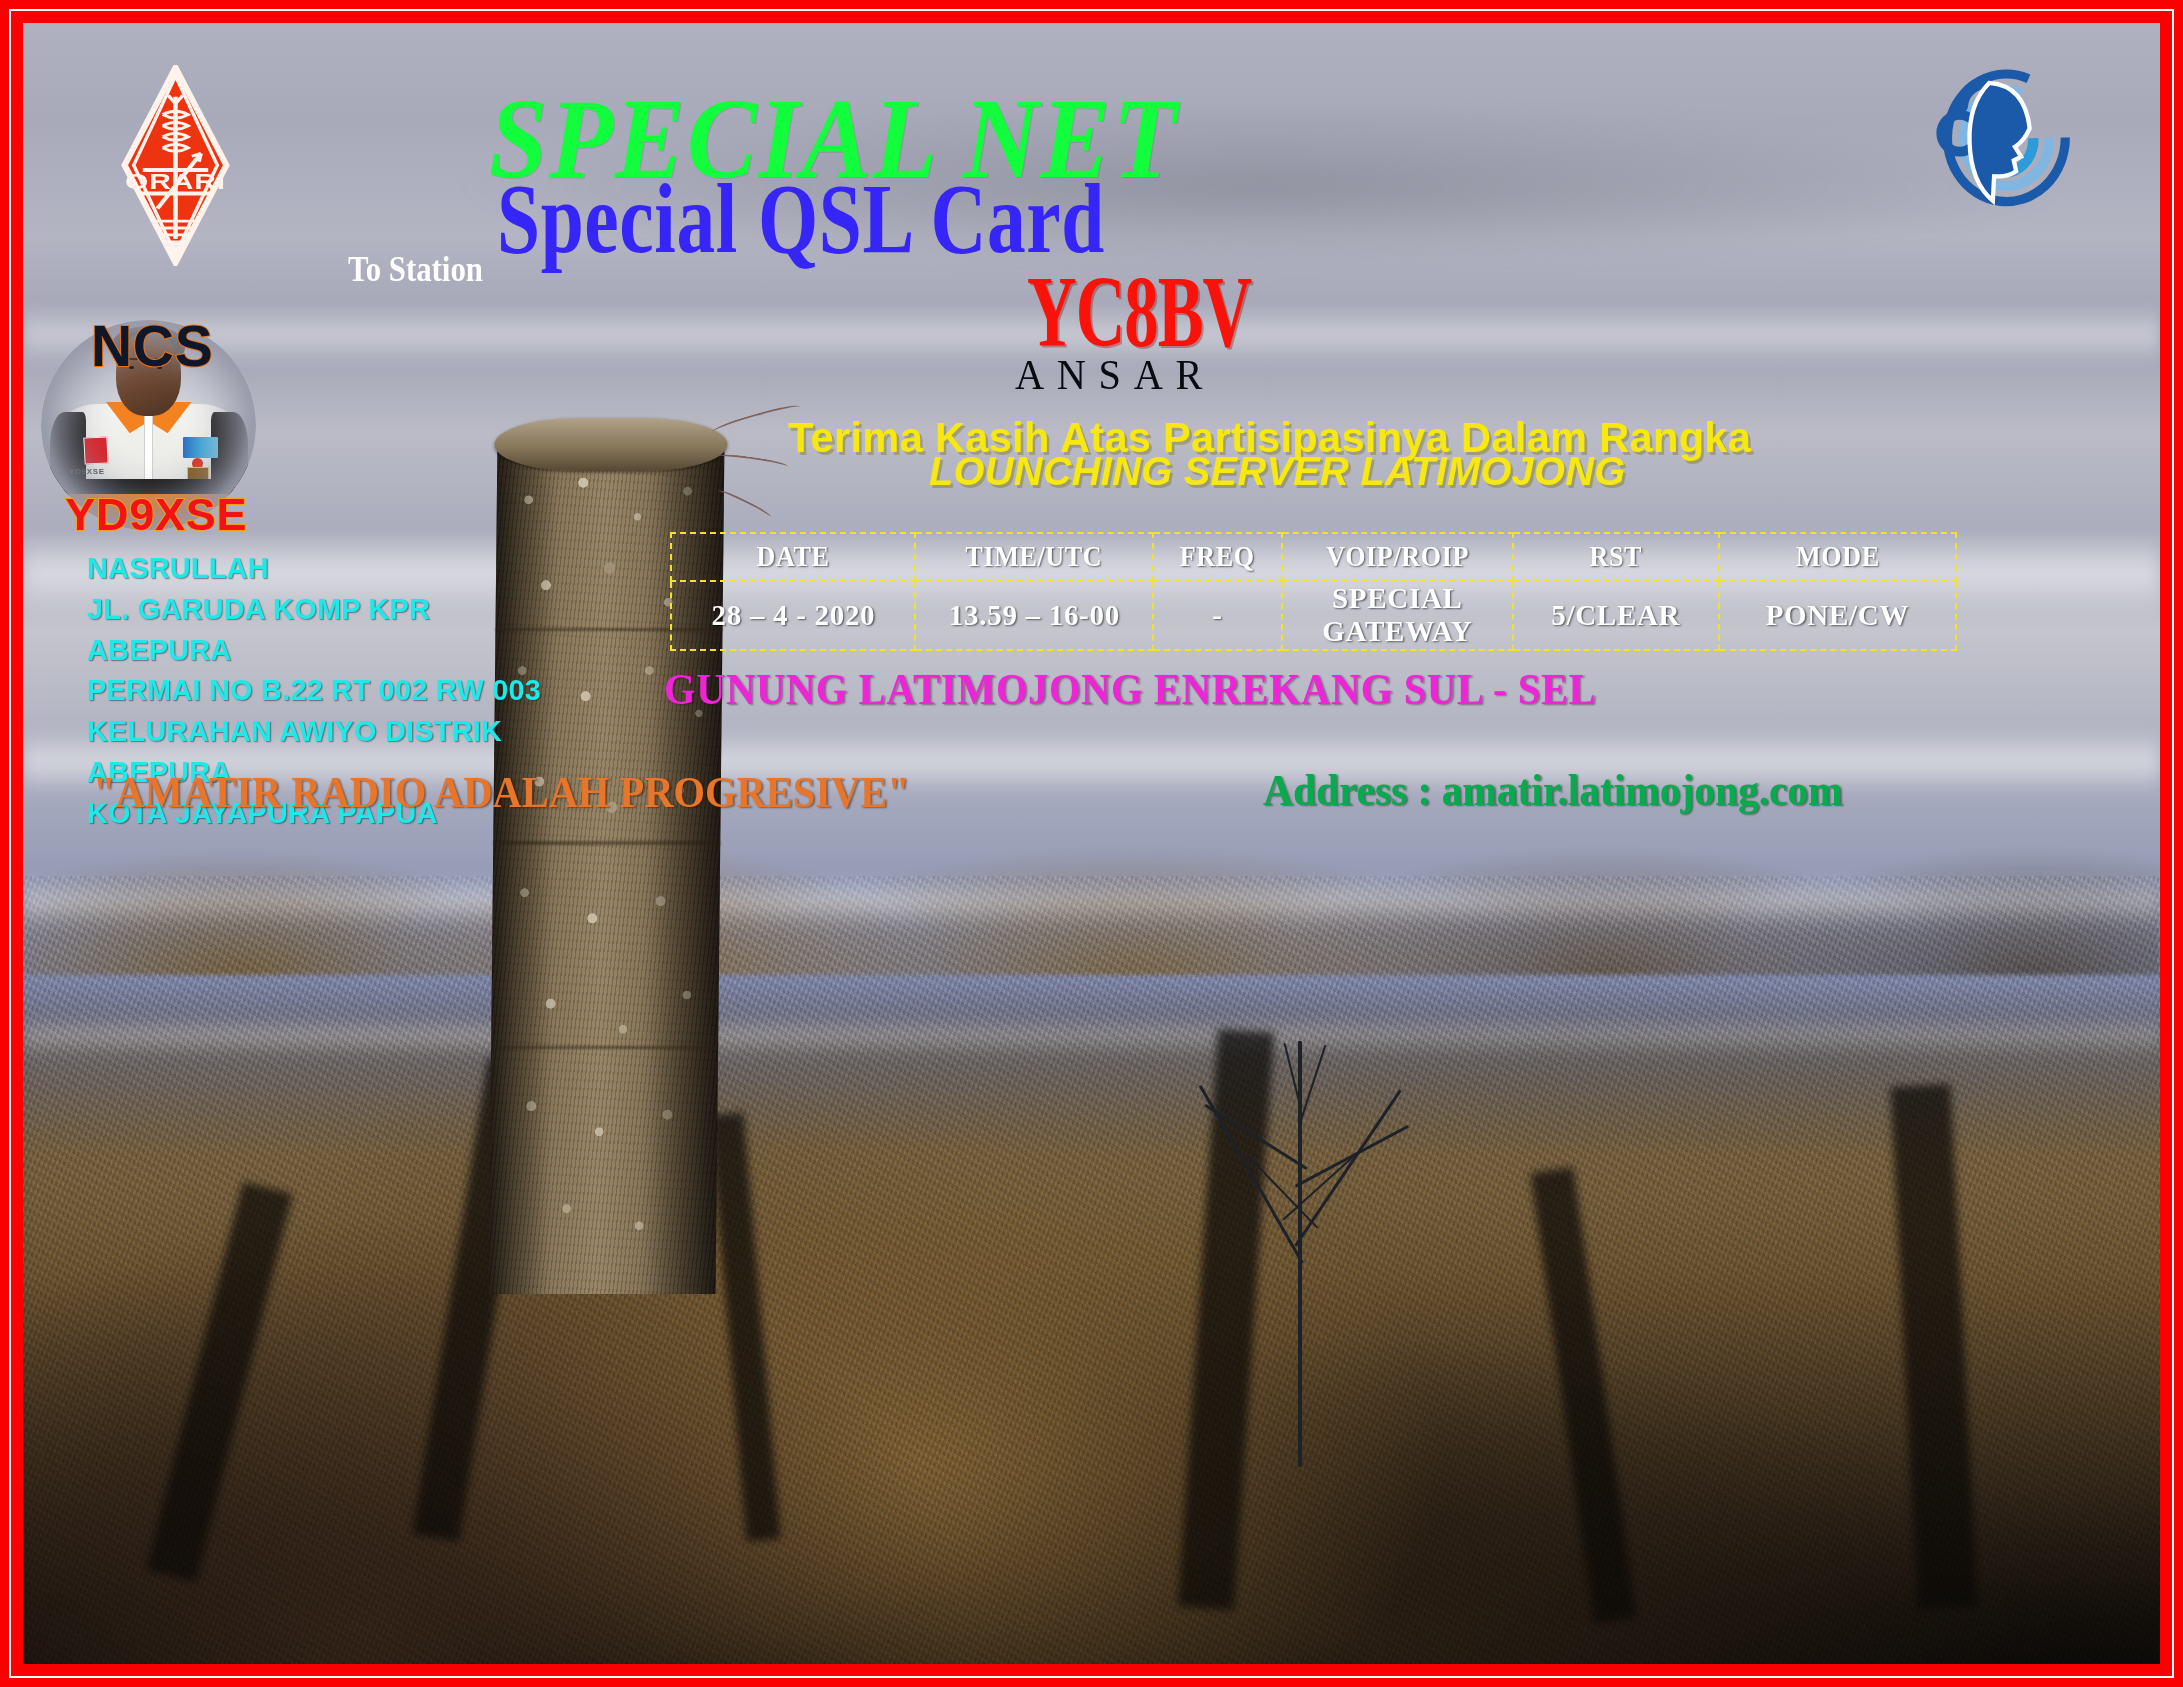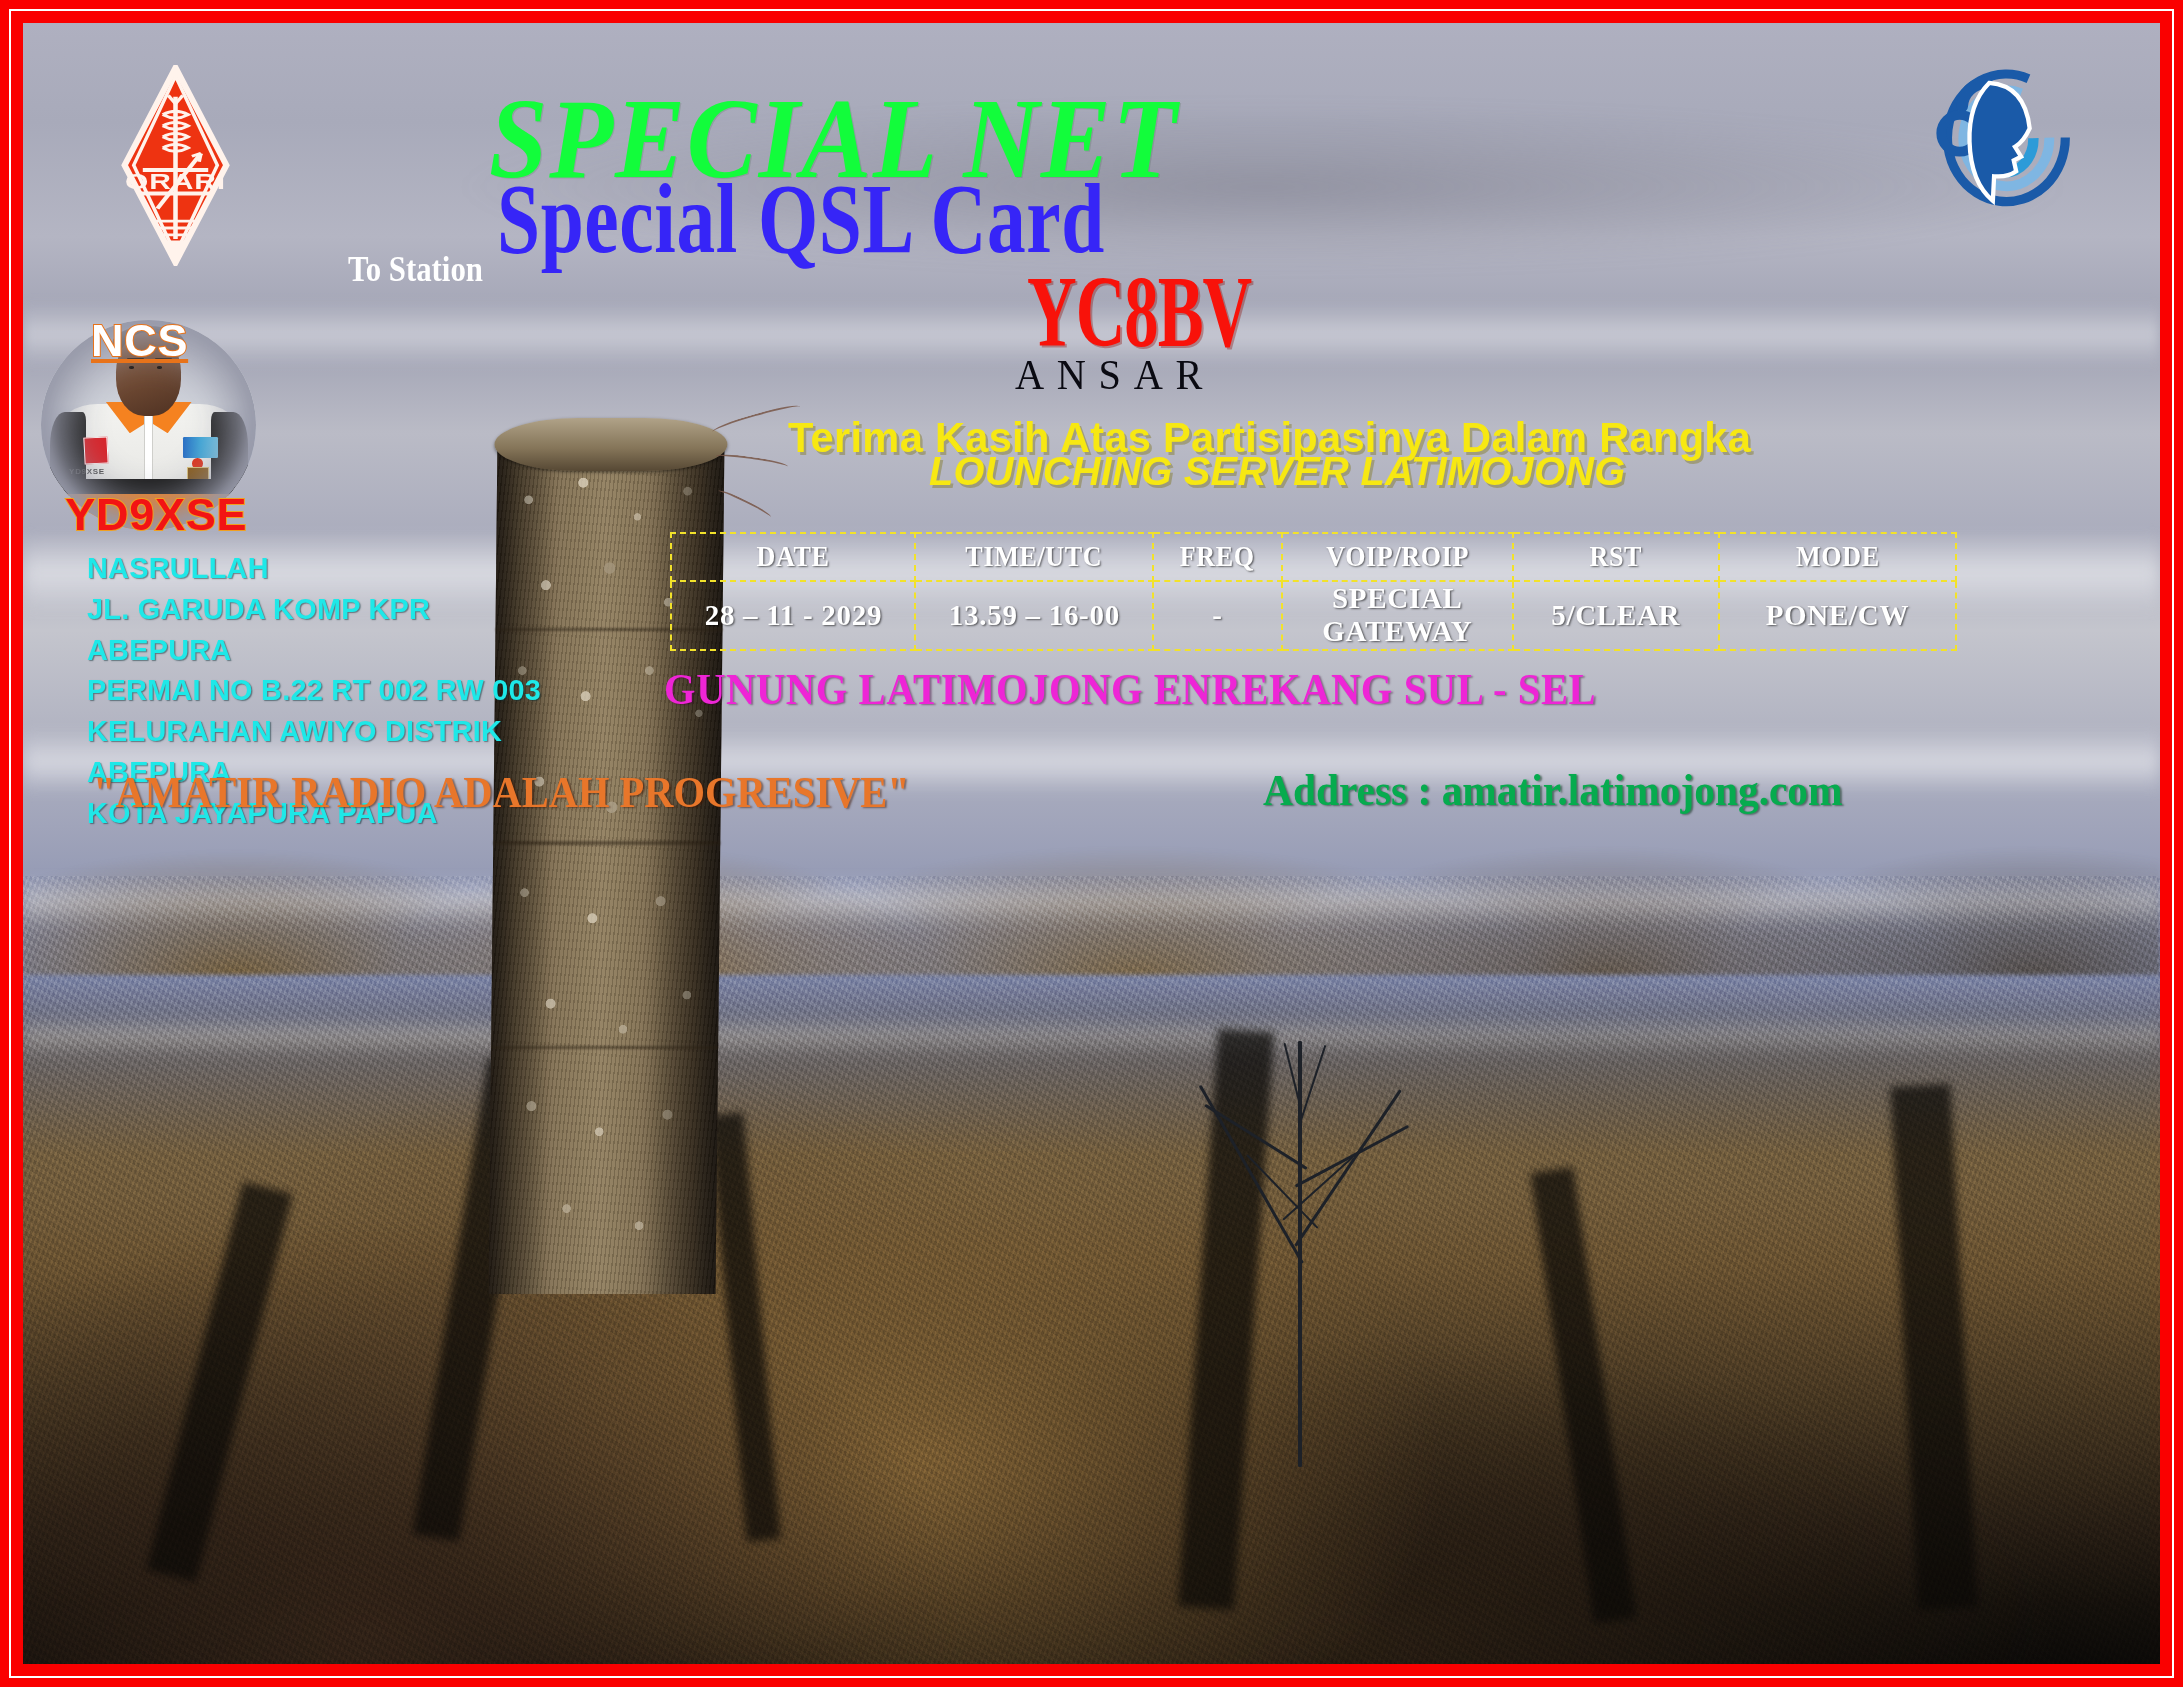--- a/index.html
+++ b/index.html
@@ -256,26 +256,25 @@
     font-size:42px; font-weight:normal;
     letter-spacing:13.2px;
     color:#0A0A12;
     transform: scaleX(0.96);
     transform-origin:left top;
   }
 
   .t-ncs{
     left:3.2%; top:18.0%;
     font-family:"Liberation Sans", sans-serif;
-    font-size:45px; font-weight:bold;
-    color:#ffffff;
+    font-size:57px; font-weight:bold;
+    color:#0f172a;
     letter-spacing:0.7px;
     -webkit-text-stroke:2px #E8731A;
     paint-order: stroke fill;
-    text-decoration: underline;
   }
   .t-ncscall{
     left:2.0%; top:28.6%;
     font-family:"Liberation Sans", sans-serif;
     font-size:45px; font-weight:bold;
     color:#F21414;
     letter-spacing:0.7px;
     -webkit-text-stroke:2px #F0A020;
     paint-order: stroke fill;
   }
@@ -559,21 +558,21 @@
               <th>DATE</th>
               <th>TIME/UTC</th>
               <th>FREQ</th>
               <th>VOIP/ROIP</th>
               <th>RST</th>
               <th>MODE</th>
             </tr>
           </thead>
           <tbody>
             <tr>
-              <td>28 – 11 - 2029</td>
+              <td>28 – 4 - 2020</td>
               <td>13.59 – 16-00</td>
               <td>-</td>
               <td>
                 <div>SPECIAL</div>
                 <div>GATEWAY</div>
               </td>
               <td>5/CLEAR</td>
               <td>PONE/CW</td>
             </tr>
           </tbody>

